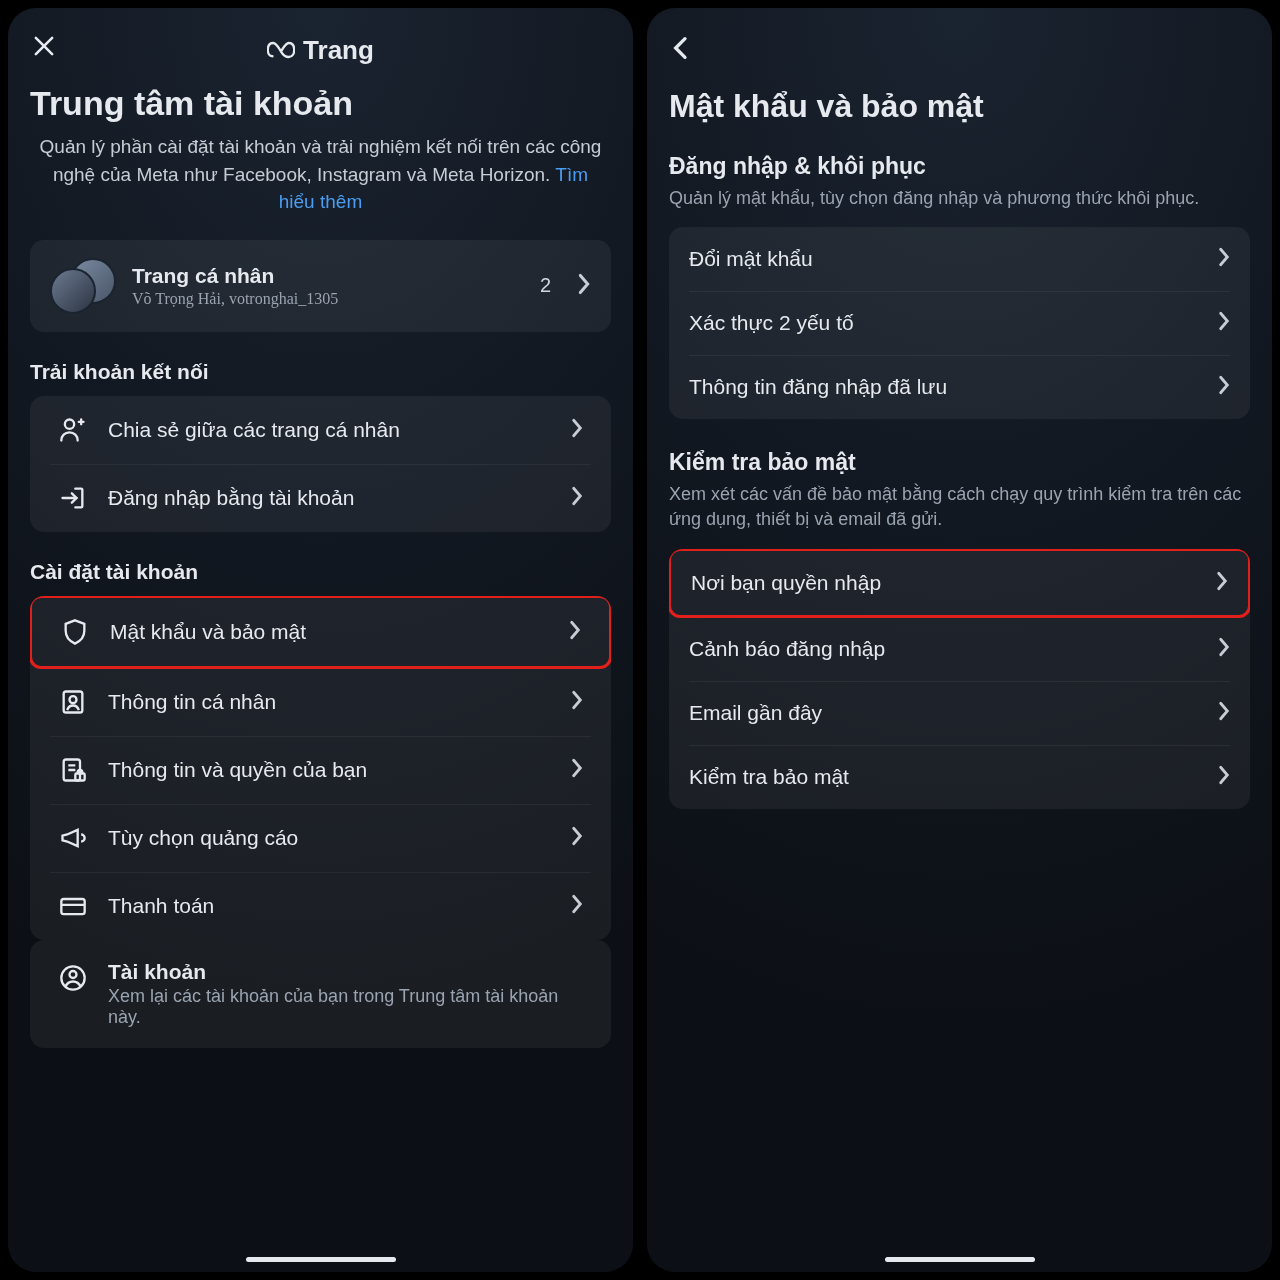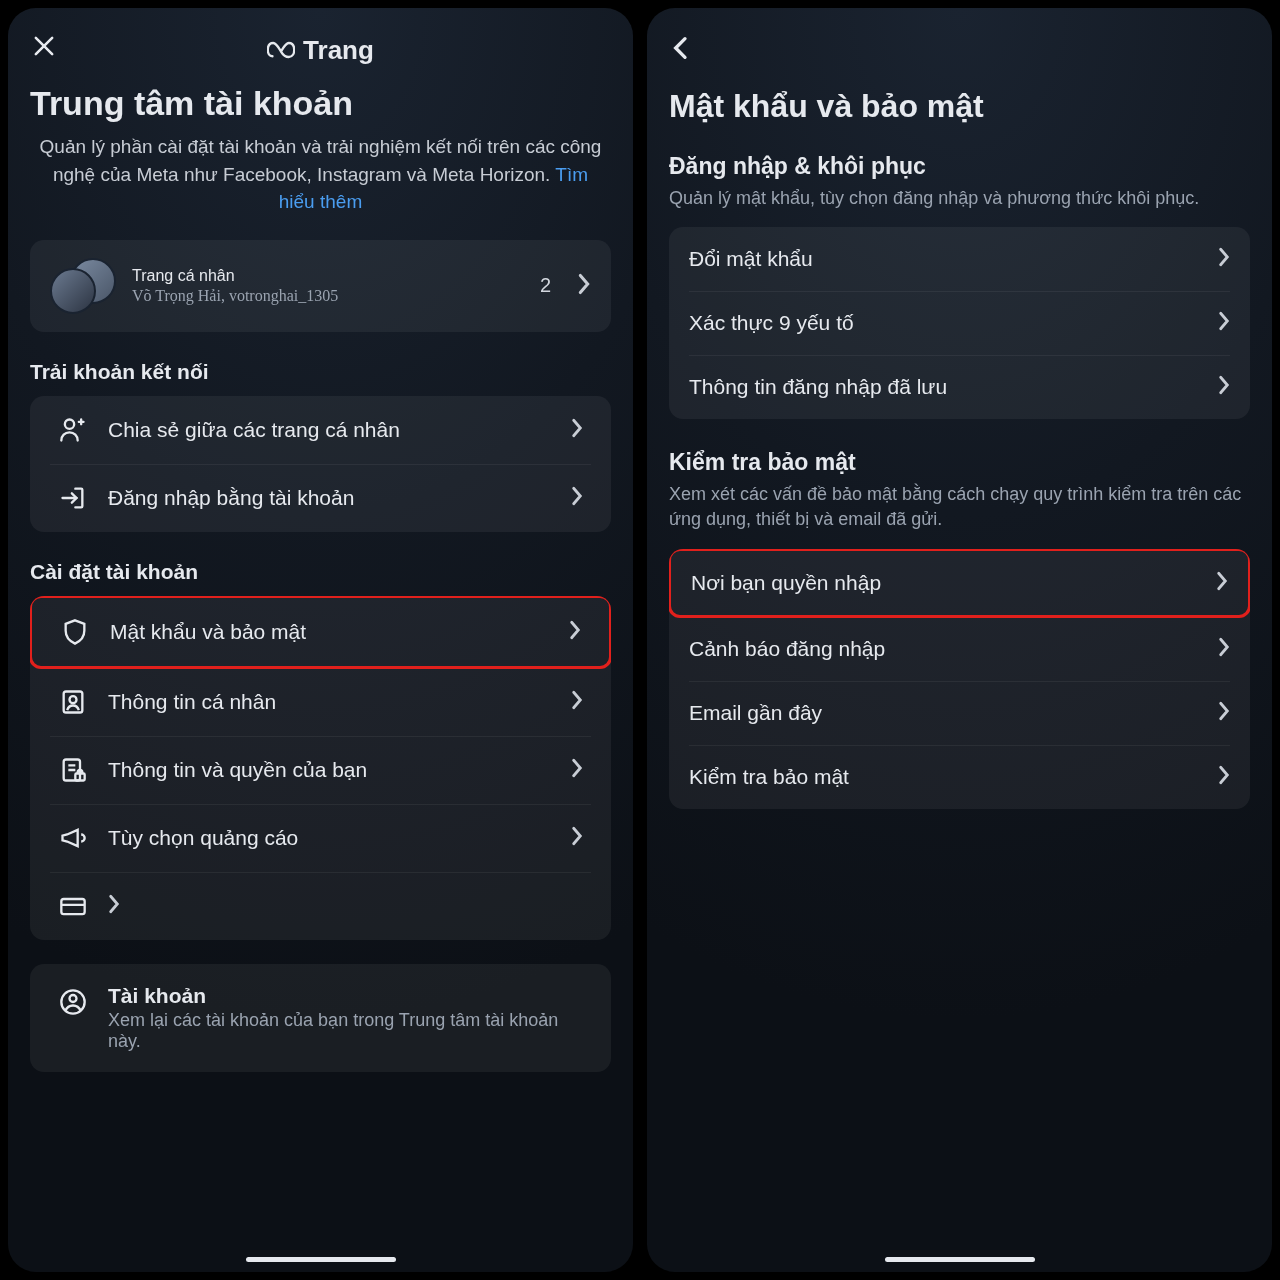--- a/index.html
+++ b/index.html
@@ -36,21 +36,21 @@
     border-radius: 14px;
     margin-top: 24px;
     overflow: hidden;
   }
   .profile-row { display: flex; align-items: center; padding: 18px 20px; gap: 16px; }
   .avatars { width: 66px; height: 56px; position: relative; flex-shrink: 0; }
   .avatar { width: 46px; height: 46px; border-radius: 50%; position: absolute; background: #5b6575; border: 2px solid #1a2330; }
   .avatar.a1 { top: 0; right: 0; background: linear-gradient(135deg,#7a8aa0,#4a5668); }
   .avatar.a2 { bottom: 0; left: 0; background: linear-gradient(135deg,#6b7a90,#2c3442); }
   .profile-text { flex: 1; }
-  .profile-title { font-size: 16px; font-weight: 400; }
+  .profile-title { font-size: 21px; font-weight: 700; }
   .profile-sub { font-size: 16px; color: #9aa3b0; margin-top: 2px; font-family: Liberation Serif, serif; }
   .count { font-size: 20px; color: #d2d7de; margin-right: 10px; }
   .chev { color: #c8cdd5; }
   .section-head { font-size: 21px; font-weight: 600; margin-top: 28px; margin-bottom: 12px; }
   .list { background: rgba(255,255,255,0.06); border-radius: 14px; overflow: hidden; }
   .row { display: flex; align-items: center; padding: 20px 28px; gap: 20px; position: relative; }
   .row + .row::before { content:""; position: absolute; top:0; left:20px; right:20px; height:1px; background: rgba(255,255,255,0.06);}
   .row .icon { width: 30px; display: flex; justify-content: center; color: #e6e9ee; flex-shrink:0;}
   .row .label { flex: 1; font-size: 21px; }
   .row .sub { font-size: 18px; color: #9aa3b0; margin-top: 2px;}
@@ -190,27 +190,28 @@
             <path d="M2 2 L8 9 L2 16"></path>
           </svg></div>
     </div>
     <div class="row">
       <div class="icon">
         <svg width="28" height="28" viewBox="0 0 24 24" stroke="#e6e9ee" stroke-width="2" fill="none">
             <rect x="2" y="6" width="20" height="13" rx="2"></rect>
             <path d="M2 11h20"></path>
           </svg>
       </div>
-      <div class="chev"><svg width="12" height="20" viewBox="0 0 10 18" stroke="currentColor" stroke-width="2.5" fill="none" stroke-linecap="round">
-            <path d="M2 2 L8 9 L2 16"></path>
-          </svg></div>
-    </div>
-  </div>
-
-  <div class="list" style="margin-top:24px;">
+      <div class="label">Thanh toán</div>
+      <div class="chev"><svg width="12" height="20" viewBox="0 0 10 18" stroke="currentColor" stroke-width="2.5" fill="none" stroke-linecap="round">
+            <path d="M2 2 L8 9 L2 16"></path>
+          </svg></div>
+    </div>
+  </div>
+
+  <div class="list" style="">
     <div class="row">
       <div class="icon" style="align-self:flex-start; margin-top:4px;">
         <svg width="28" height="28" viewBox="0 0 24 24" stroke="#e6e9ee" stroke-width="2" fill="none">
             <circle cx="12" cy="12" r="10"></circle>
             <circle cx="12" cy="9" r="3"></circle>
             <path d="M5 20c2-4 5-5 7-5s5 1 7 5"></path>
           </svg>
       </div>
       <div style="flex:1">
         <div class="label" style="font-weight:600">Tài khoản</div>
@@ -234,21 +235,21 @@
   <div class="group-head">Đăng nhập &amp; khôi phục</div>
   <div class="group-desc">Quản lý mật khẩu, tùy chọn đăng nhập và phương thức khôi phục.</div>
   <div class="r-list">
     <div class="r-row">
       <div class="rlabel">Đổi mật khẩu</div>
       <div class="chev"><svg width="12" height="20" viewBox="0 0 10 18" stroke="currentColor" stroke-width="2.5" fill="none" stroke-linecap="round">
             <path d="M2 2 L8 9 L2 16"></path>
           </svg></div>
     </div>
     <div class="r-row">
-      <div class="rlabel">Xác thực 9 yếu tố</div>
+      <div class="rlabel">Xác thực 2 yếu tố</div>
       <div class="chev"><svg width="12" height="20" viewBox="0 0 10 18" stroke="currentColor" stroke-width="2.5" fill="none" stroke-linecap="round">
             <path d="M2 2 L8 9 L2 16"></path>
           </svg></div>
     </div>
     <div class="r-row">
       <div class="rlabel">Thông tin đăng nhập đã lưu</div>
       <div class="chev"><svg width="12" height="20" viewBox="0 0 10 18" stroke="currentColor" stroke-width="2.5" fill="none" stroke-linecap="round">
             <path d="M2 2 L8 9 L2 16"></path>
           </svg></div>
     </div>

